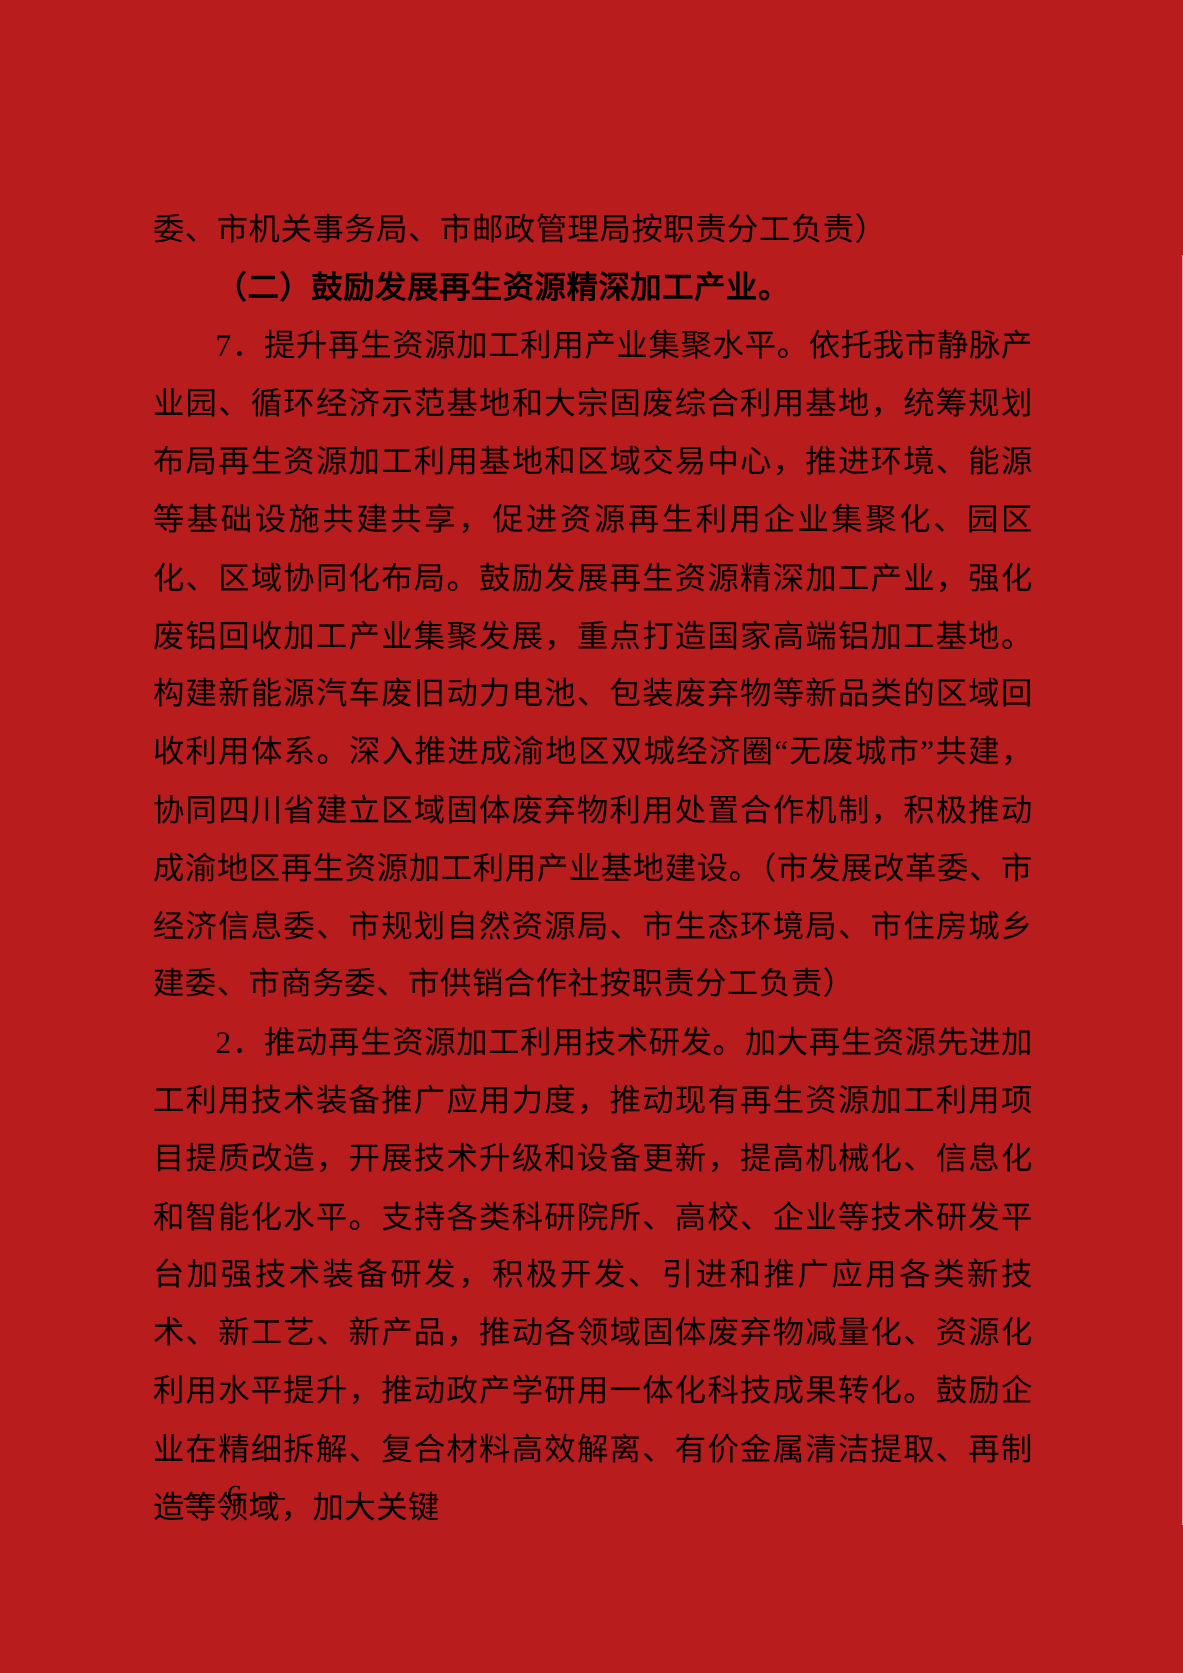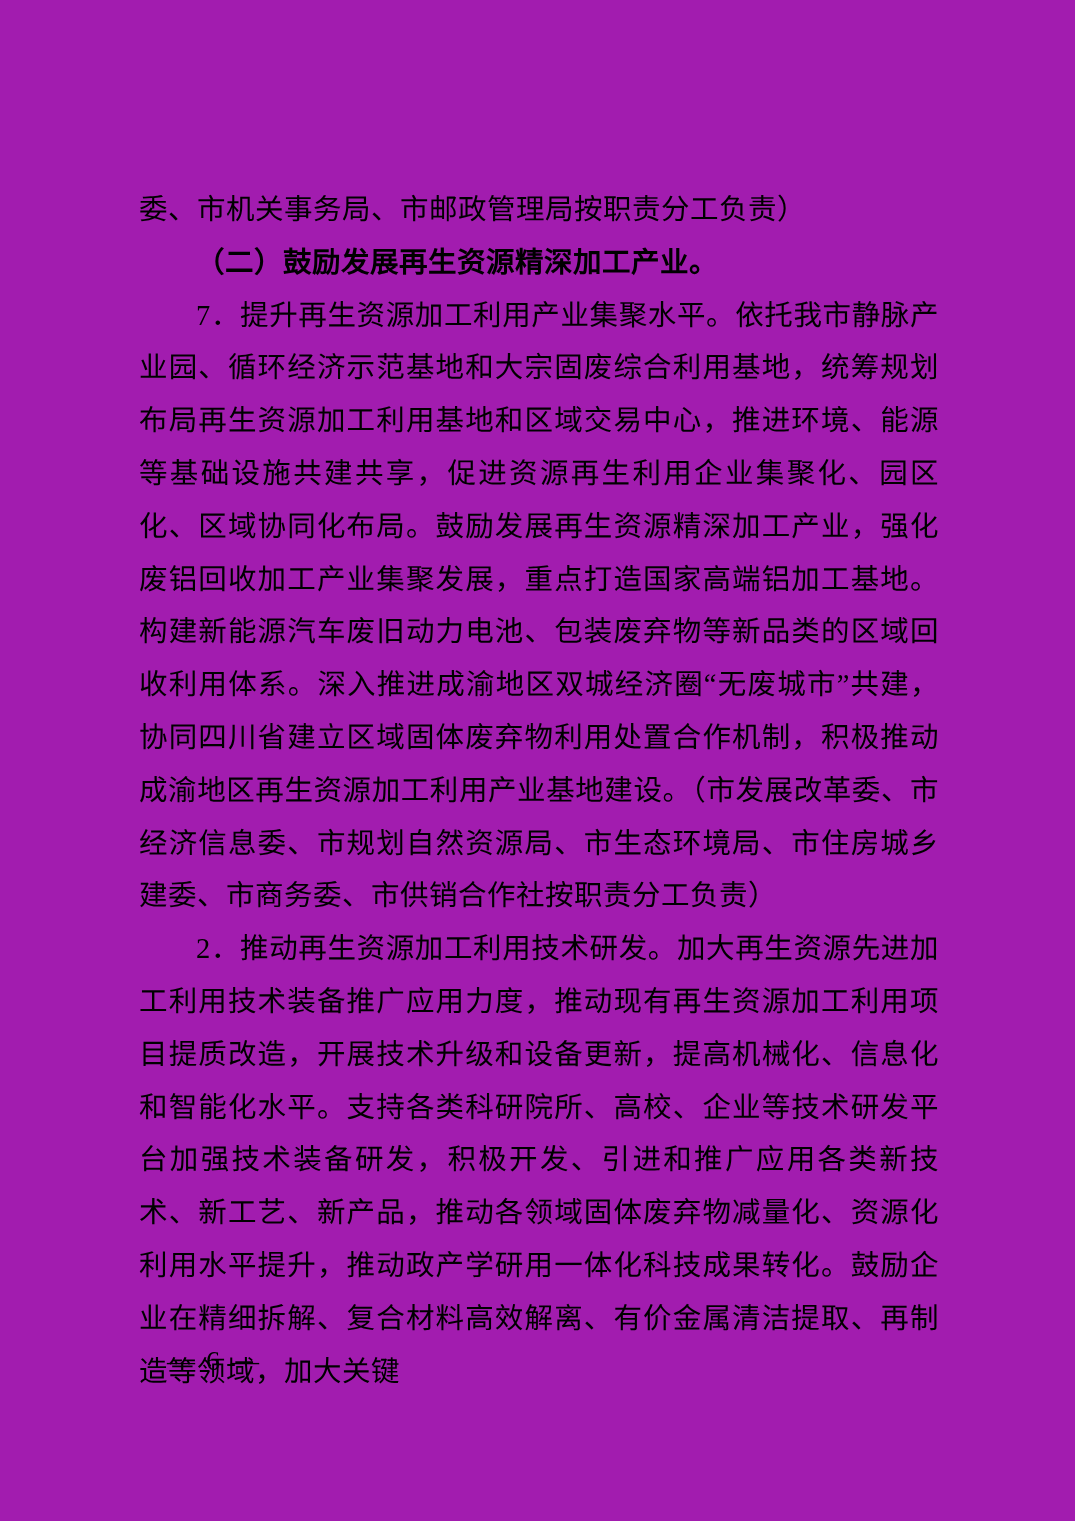--- a/index.html
+++ b/index.html
@@ -4,21 +4,21 @@
 <style>
   html, body {
     margin: 0;
     padding: 0;
     background: #ffffff;
   }
   .page {
     position: relative;
     width: 1075px;
     height: 1521px;
-    background: #a21caf;
+    background: #b91c1c;
     overflow: hidden;
     color: #000000;
     font-family: "Liberation Serif", "DejaVu Serif", serif;
   }
   .content {
     position: absolute;
     left: 139px;
     top: 184px;
     width: 800px;
     font-size: 28.5px;

